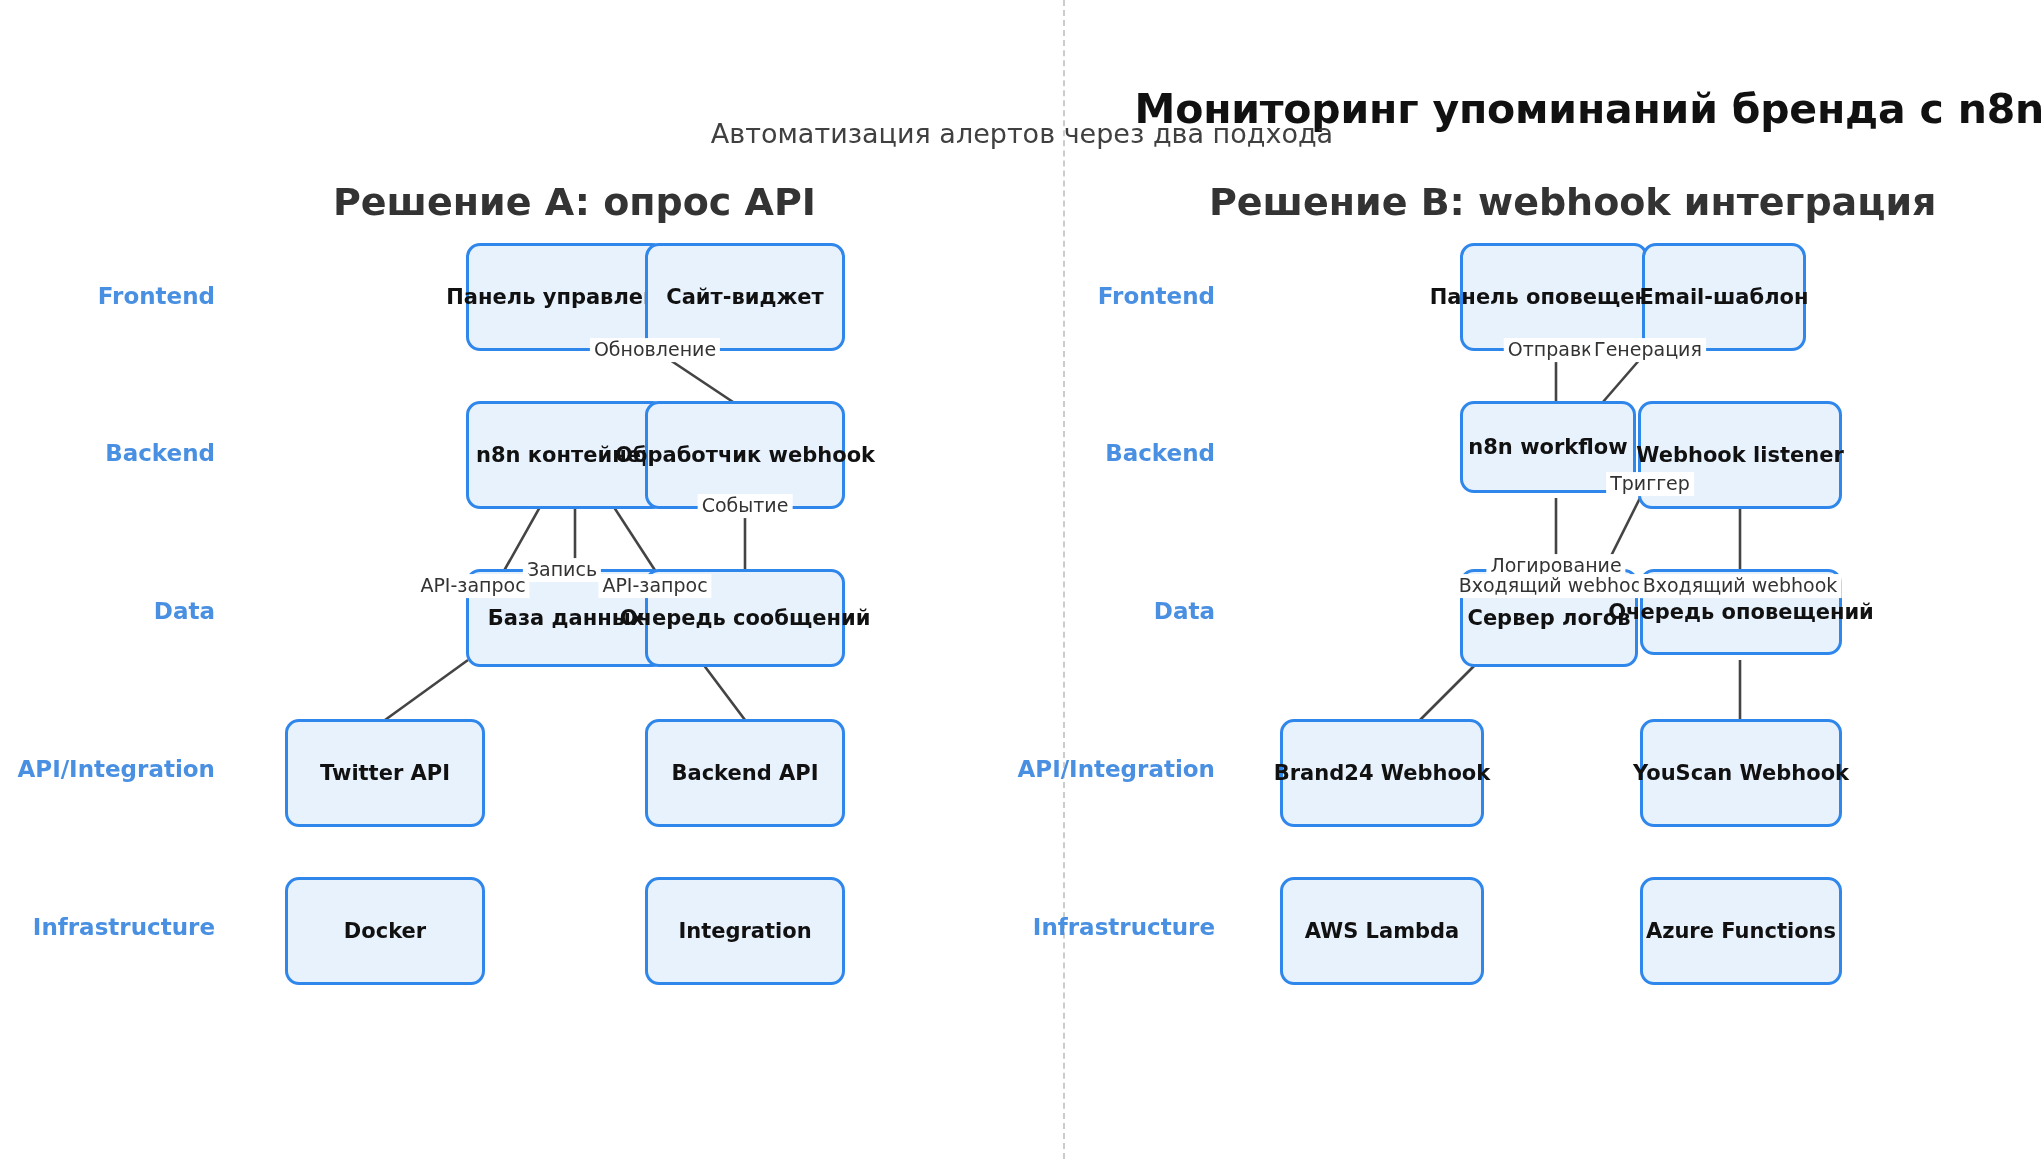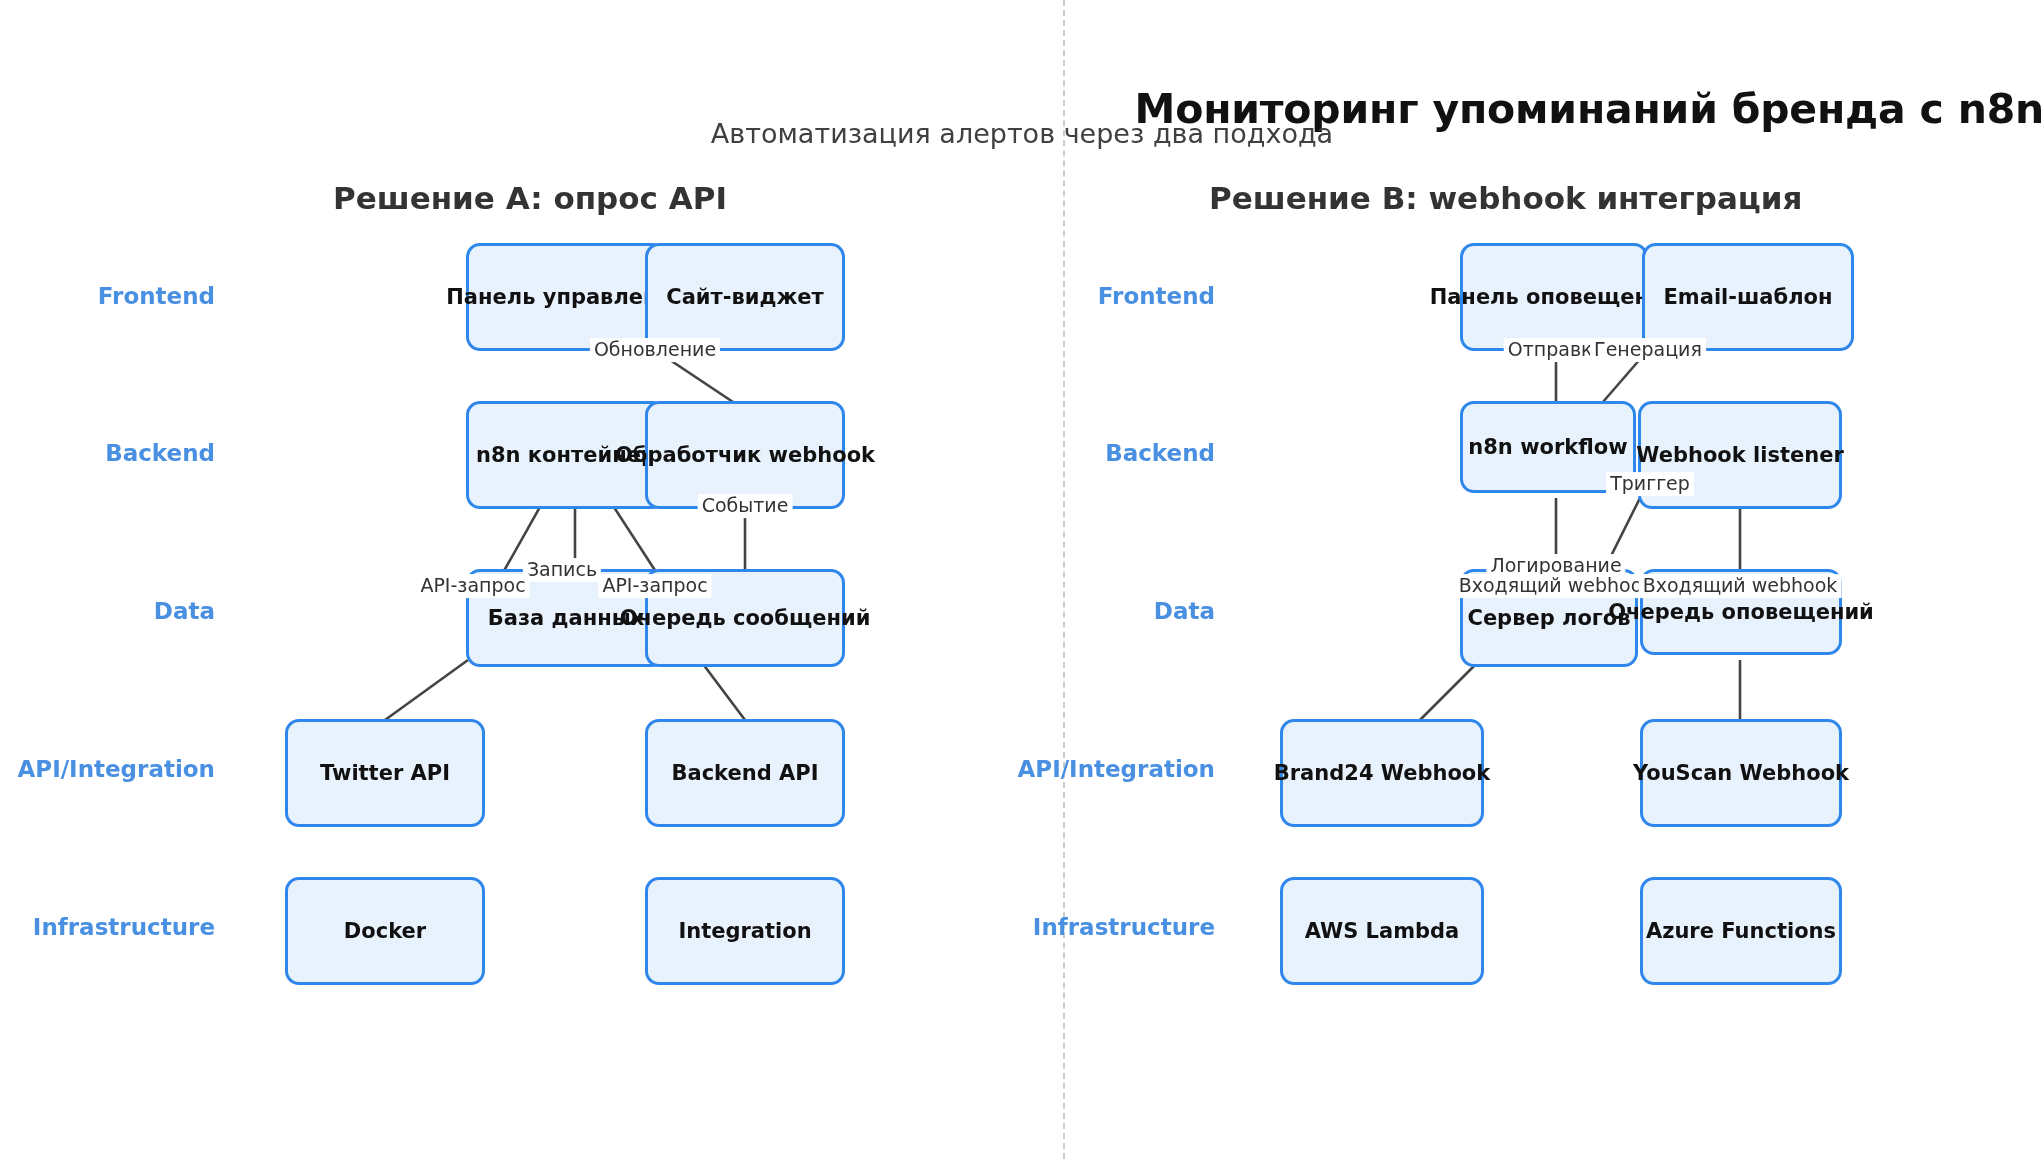--- a/index.html
+++ b/index.html
@@ -48,21 +48,21 @@
     top: 118px;
     width: 2044px;
     text-align: center;
     font-size: 27px;
     font-weight: normal;
     color: #404040;
   }
   .panel-title {
     position: absolute;
     top: 180px;
-    font-size: 31px;
+    font-size: 38px;
     font-weight: bold;
     color: #333333;
     white-space: nowrap;
   }
   .panel-title.left  { left: 333px; }
   .panel-title.right { left: 1209px; }
 
   
   .layer-label {
     position: absolute;
@@ -215,21 +215,21 @@
   </div>
 
   <div class="node" style="left:645px; top:877px; width:200px; height:108px">
     <span class="node-label">Integration</span>
   </div>
 
   <div class="node" style="left:1460px; top:243px; width:188px; height:108px">
     <span class="node-label">Панель оповещений</span>
   </div>
 
-  <div class="node" style="left:1642px; top:243px; width:212px; height:108px">
+  <div class="node" style="left:1642px; top:243px; width:164px; height:108px">
     <span class="node-label">Email-шаблон</span>
   </div>
 
   <div class="node" style="left:1460px; top:401px; width:176px; height:92px">
     <span class="node-label">n8n workflow</span>
   </div>
 
   <div class="node" style="left:1638px; top:401px; width:204px; height:108px">
     <span class="node-label">Webhook listener</span>
   </div>

